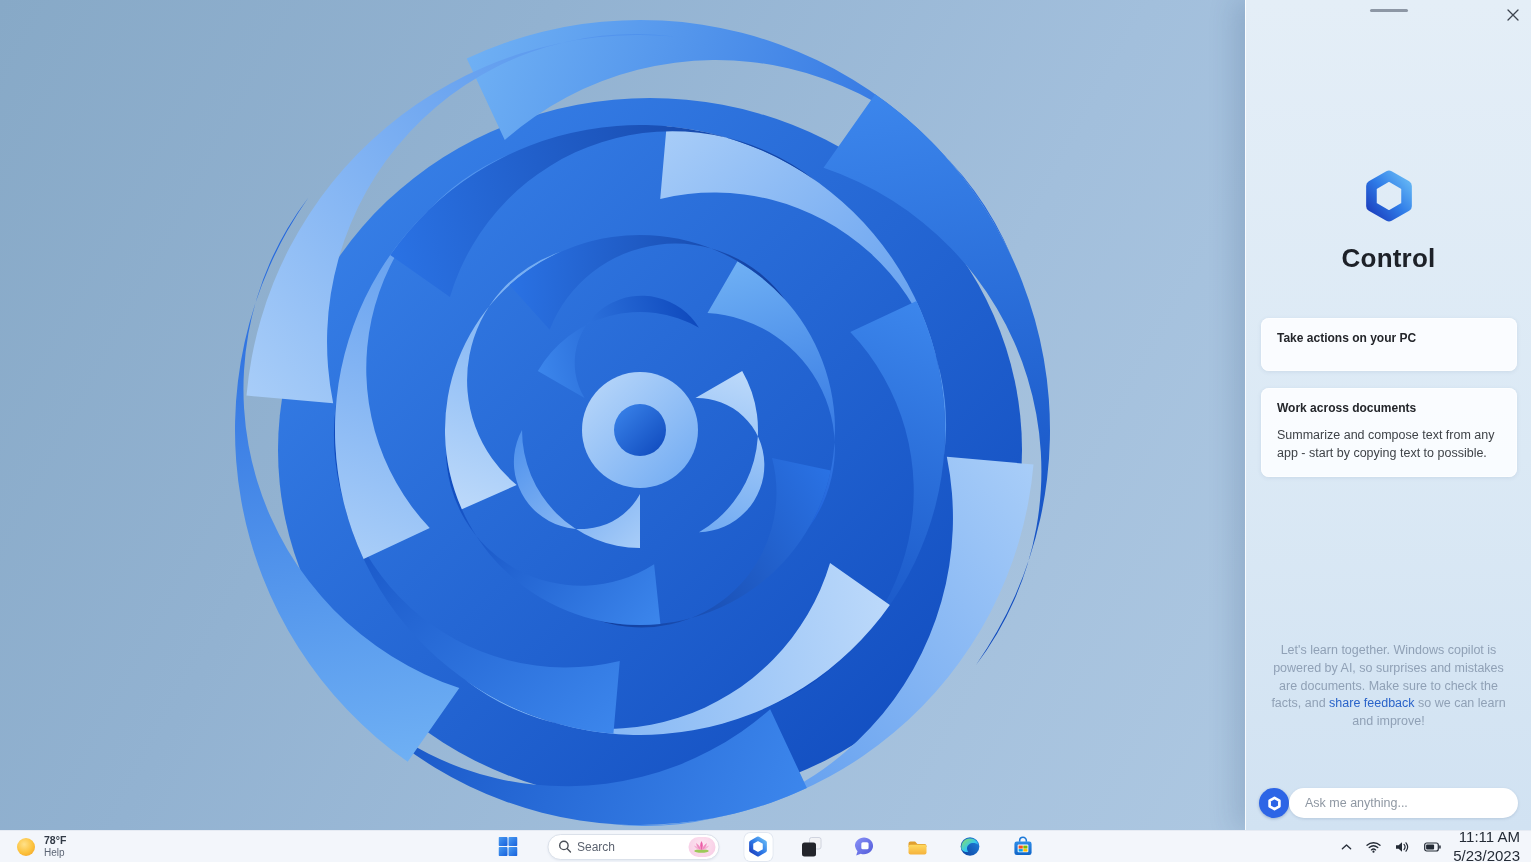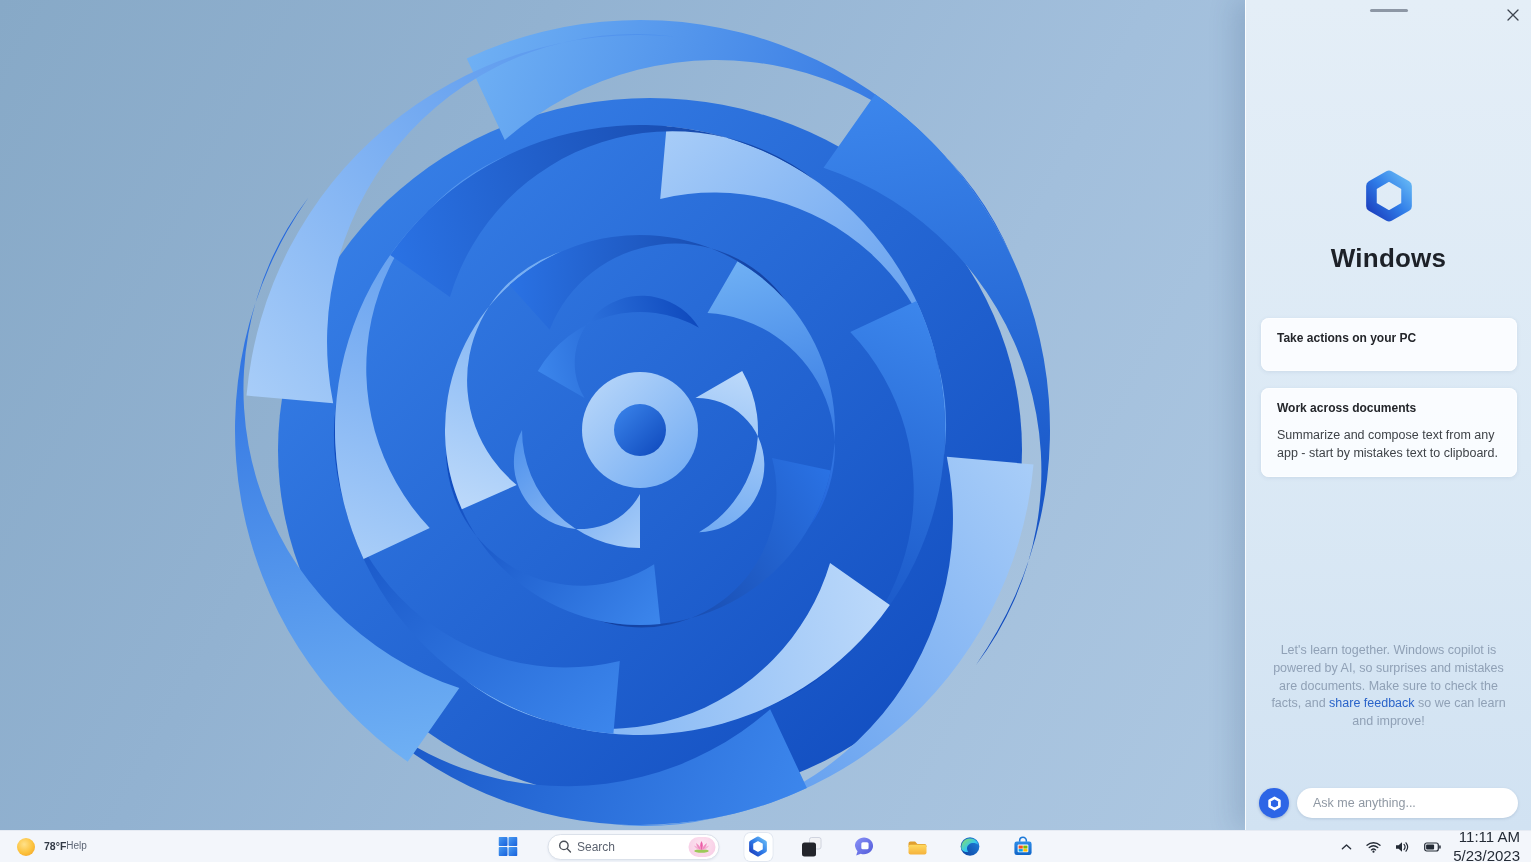--- a/index.html
+++ b/index.html
@@ -25,35 +25,35 @@
   .cards { position:absolute; top:318px; left:15px; right:14px;
     display:flex; flex-direction:column; gap:17px; }
   .card { background:rgba(251,253,255,.95); border-radius:8px; padding:13px 16px 15px;
     box-shadow:0 1px 4px rgba(70,100,140,.12), inset 0 0 0 1px rgba(255,255,255,.65); }
   .card-title { font-size:12px; font-weight:700; color:#24262b; margin-bottom:11px; }
   .card-body { font-size:12.5px; color:#3f4348; line-height:1.45; }
   .disclaimer { position:absolute; top:642px; left:21px; right:21px; text-align:center;
     font-size:12.5px; line-height:1.42; color:#90a1b6; }
   .disclaimer .link { color:#2a63c9; cursor:pointer; }
   .input-row { position:absolute; left:13px; right:13px; bottom:12px; height:30px;
-    display:flex; align-items:center; gap:8px; }
+    display:flex; align-items:center; gap:0; }
   .copilot-chat-btn { width:30px; height:30px; border-radius:50%; background:#2d65e6;
     display:flex; align-items:center; justify-content:center; flex:none;
     box-shadow:0 1px 3px rgba(30,60,130,.3); }
   .ask-input { flex:1; height:30px; border:none; border-radius:15px; background:#fff;
     padding:0 16px; font-size:12.5px; color:#333; outline:none;
     box-shadow:0 1px 3px rgba(60,90,130,.18); }
   .ask-input::placeholder { color:#8f98a3; }
 
   
   .taskbar { position:absolute; left:0; right:0; bottom:0; height:32px;
     background:#f3f6fb; border-top:1px solid #e6ebf3; }
   .weather { position:absolute; left:8px; top:0; height:100%;
     display:flex; align-items:center; gap:8px; padding:0 8px; border-radius:6px; }
-  .weather-texts { display:flex; flex-direction:row; line-height:1.18; }
+  .weather-texts { display:flex; flex-direction:column; line-height:1.18; }
   .weather-temp { font-size:10.5px; font-weight:700; color:#323a46; }
   .weather-cond { font-size:10px; color:#5d6675; }
   .center-icons { position:absolute; left:50%; top:0; transform:translateX(-50%);
     height:100%; display:flex; align-items:center; gap:25px; }
   .tb-btn { width:28px; height:28px; display:flex; align-items:center; justify-content:center;
     border-radius:6px; flex:none; }
   .tb-btn.active { background:rgba(255,255,255,.92); box-shadow:0 0 0 1px #e1e7f0; }
   .search-box { width:172px; height:26px; background:#fff; border:1px solid #dbe1ea;
     border-radius:13px; display:flex; align-items:center; gap:6px; padding:0 3px 0 10px;
     box-shadow:0 1px 2px rgba(60,90,130,.08); }
@@ -138,29 +138,29 @@
       <defs>
         <linearGradient id="cpGradBig" x1="1" y1="0" x2="0" y2="1">
           <stop offset="0" stop-color="#66b8f5"></stop>
             <stop offset=".5" stop-color="#2f7ce8"></stop>
             <stop offset="1" stop-color="#1c3fbe"></stop>
         </linearGradient>
       </defs>
       <path d="M28 7 L46.2 17.5 L46.2 38.5 L28 49 L9.8 38.5 L9.8 17.5 Z" fill="none" stroke="url(#cpGradBig)" stroke-width="11" stroke-linejoin="round"></path>
     </svg>
   </div>
-  <div class="panel-title">Windows</div>
+  <div class="panel-title">Control</div>
 
   <div class="cards">
     <div class="card">
       <div class="card-title">Take actions on your PC</div>
     </div>
     <div class="card">
       <div class="card-title">Work across documents</div>
-      <div class="card-body">Summarize and compose text from any app - start by mistakes text to clipboard.</div>
+      <div class="card-body">Summarize and compose text from any app - start by copying text to possible.</div>
     </div>
   </div>
 
   <div class="disclaimer"><span>Let's learn together. Windows copilot is powered by AI, so surprises and mistakes are documents. Make sure to check the facts, and </span><span class="link">share feedback</span><span> so we can learn and improve!</span></div>
 
   <div class="input-row">
     <div class="copilot-chat-btn">
       <svg width="15" height="15" viewBox="0 0 56 56">
         <path d="M28 7 L46.2 17.5 L46.2 38.5 L28 49 L9.8 38.5 L9.8 17.5 Z" fill="none" stroke="#ffffff" stroke-width="10" stroke-linejoin="round"></path>
       </svg>

